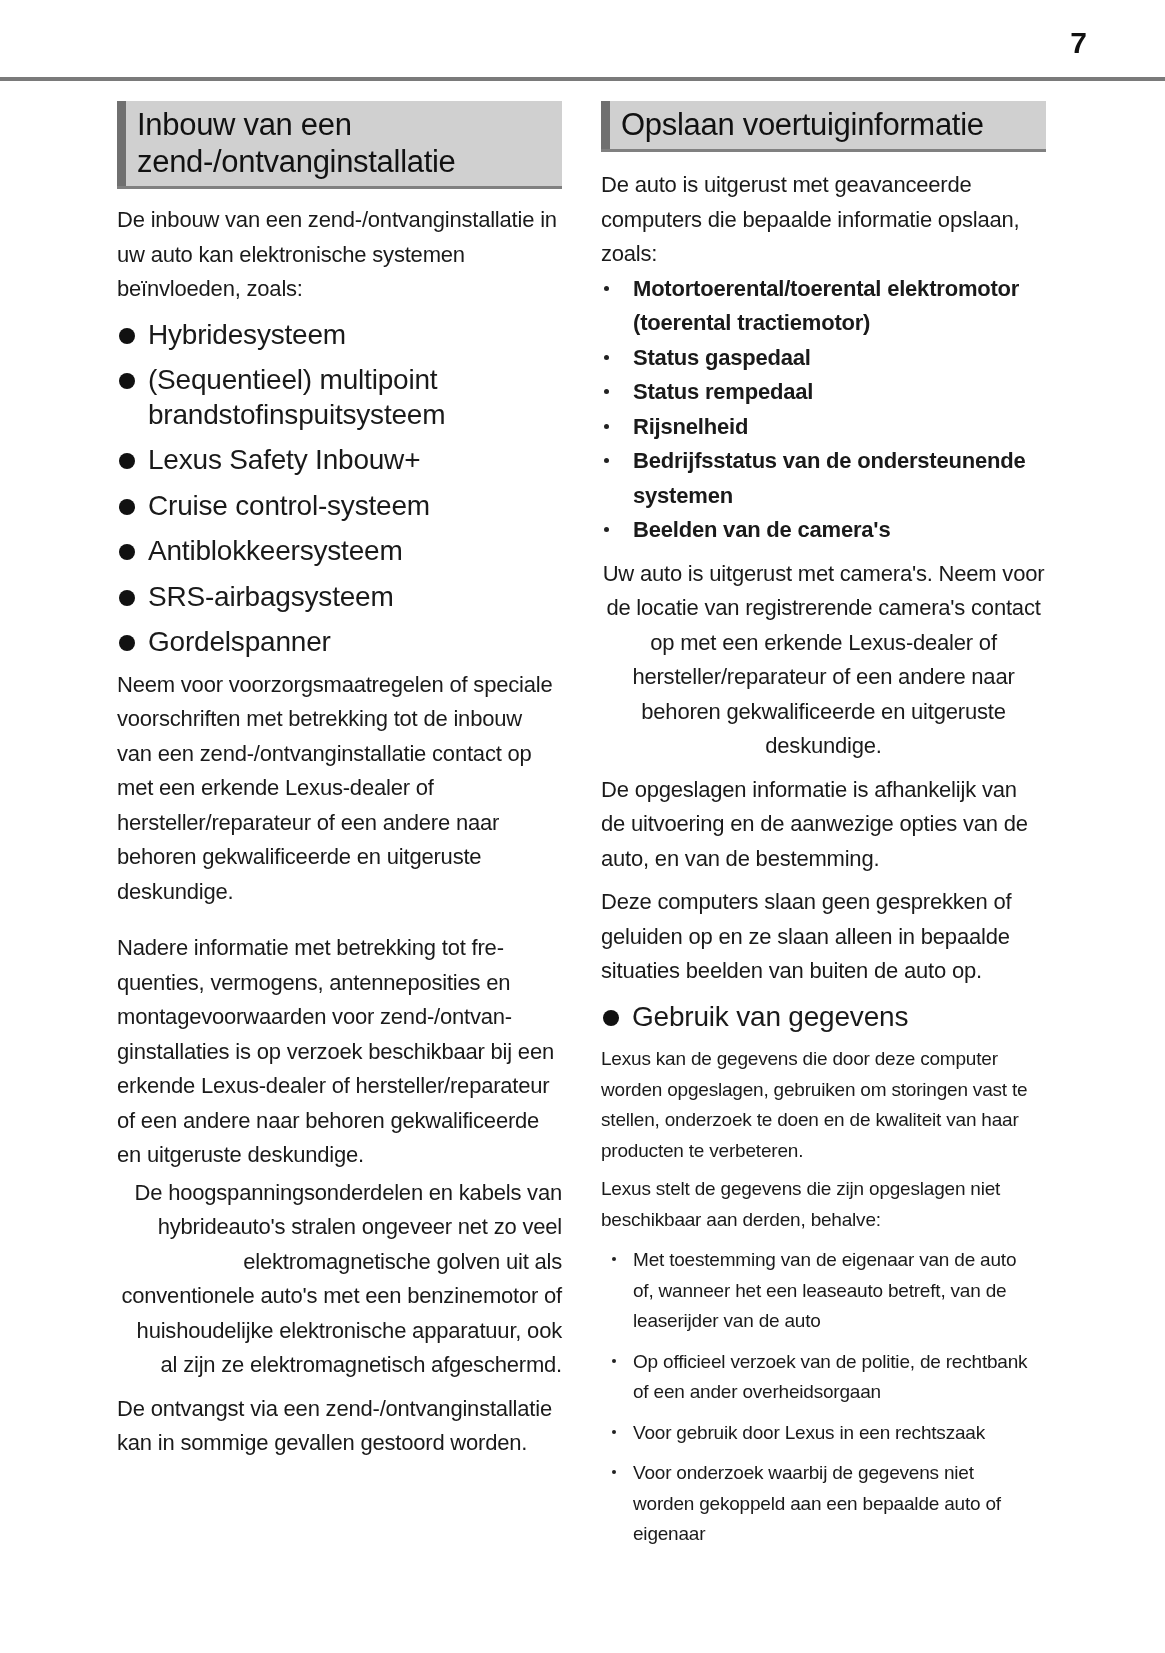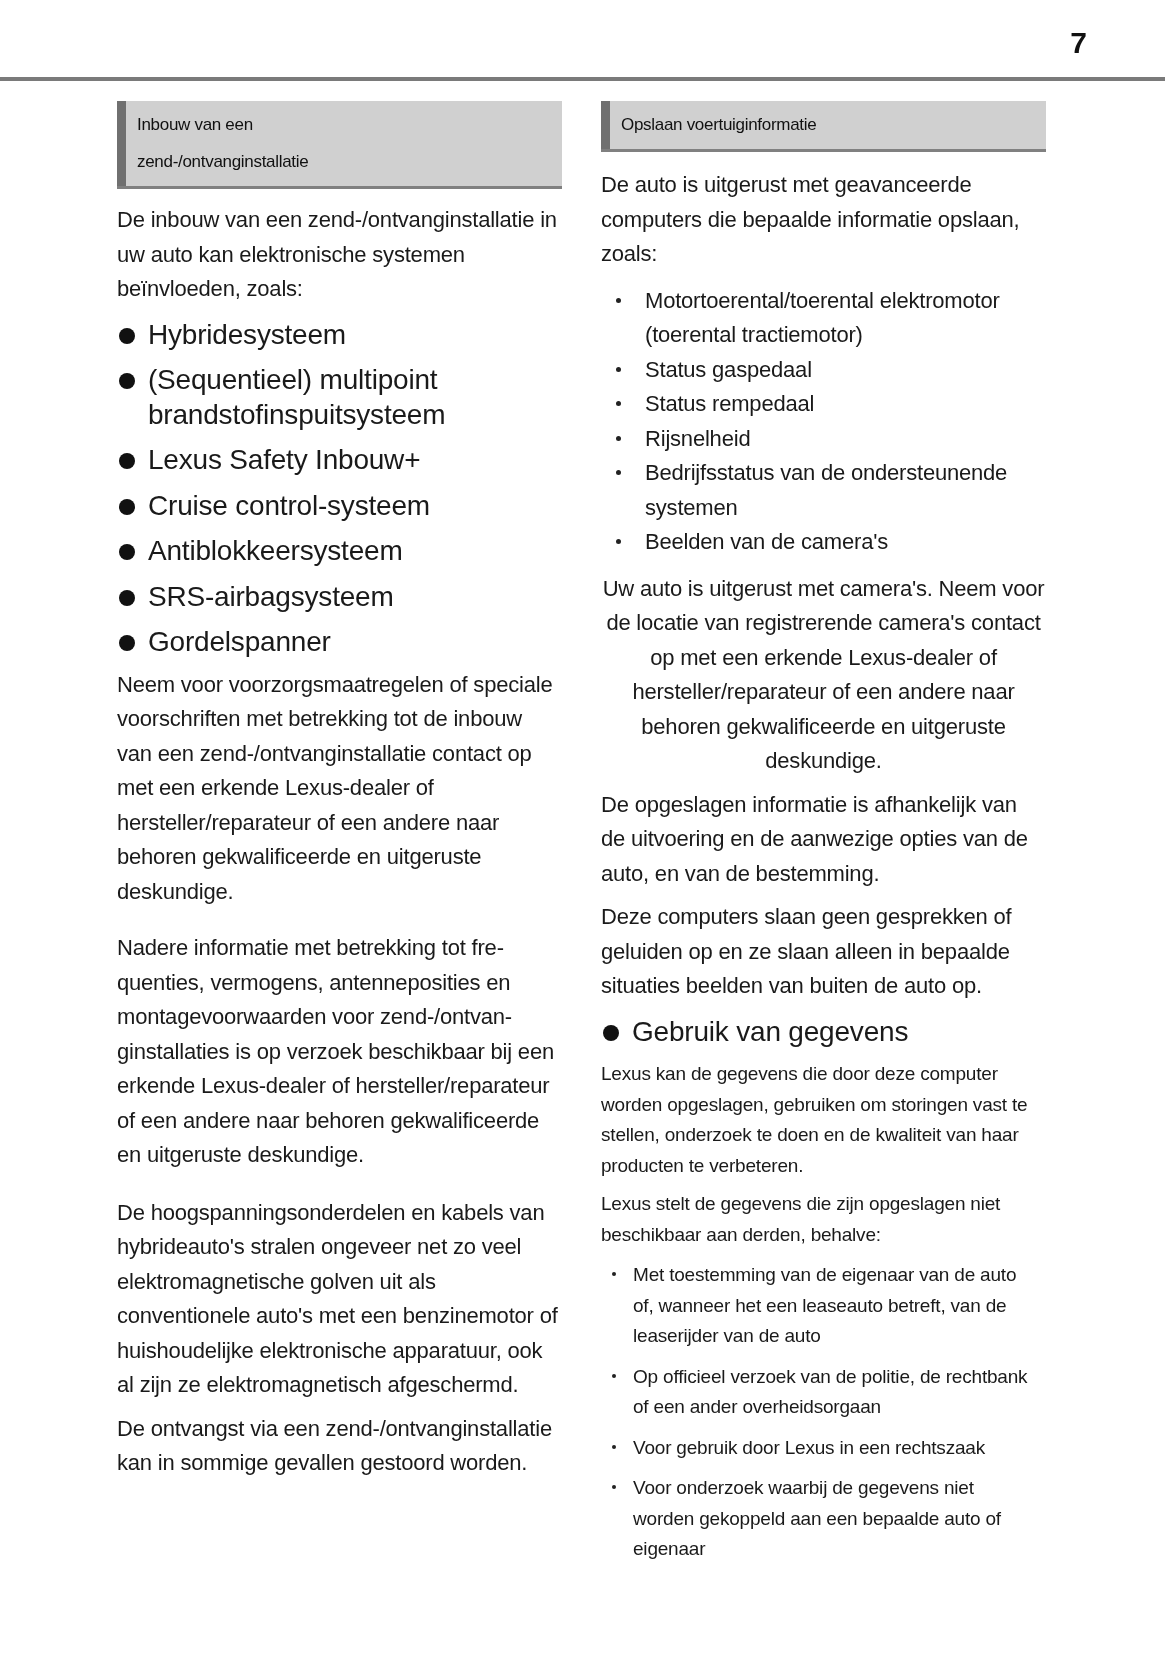--- a/index.html
+++ b/index.html
@@ -38,21 +38,21 @@
     width: 445px;
   }
   .col-left { left: 117px; }
   .col-right { left: 601px; }
 
   .section-heading {
     position: relative;
     background: #d0d0d0;
     border-bottom: 3px solid #808080;
     padding: 5px 10px 6px 20px;
-    font-size: 17px;
+    font-size: 31px;
     line-height: 37px;
     color: #111;
     letter-spacing: -0.3px;
   }
   .section-heading::before {
     content: "";
     position: absolute;
     left: 0;
     top: 0;
     bottom: 0;
@@ -90,22 +90,23 @@
     left: 2px;
     top: 10px;
     width: 16px;
     height: 16px;
     border-radius: 50%;
     background: #111;
   }
 
   .small-dot-list {
     list-style: none;
-    margin: 12px;
-    padding: 0;
+    margin: 0;
+    padding: 0;
+    font-weight: bold;
   }
   .small-dot-list li {
     position: relative;
     padding-left: 32px;
     font-size: 22px;
     line-height: 34.5px;
     letter-spacing: -0.2px;
   }
   .small-dot-list li .bullet {
     position: absolute;
@@ -159,21 +160,21 @@
     <li><span class="bullet"></span><span>(Sequentieel) multipoint brandstofin­spuitsysteem</span></li>
     <li><span class="bullet"></span><span>Lexus Safety Inbouw+</span></li>
     <li><span class="bullet"></span><span>Cruise control-systeem</span></li>
     <li><span class="bullet"></span><span>Antiblokkeersysteem</span></li>
     <li><span class="bullet"></span><span>SRS-airbagsysteem</span></li>
     <li><span class="bullet"></span><span>Gordelspanner</span></li>
   </ul>
 
   <p style="margin-top:8px;">Neem voor voorzorgsmaatregelen of spe­ciale voorschriften met betrekking tot de inbouw van een zend-/ontvanginstallatie contact op met een erkende Lexus-dealer of hersteller/reparateur of een andere naar behoren gekwalificeerde en uitgeruste deskundige.</p>
   <p style="margin-top:22px;">Nadere informatie met betrekking tot fre­quenties, vermogens, antenneposities en montagevoorwaarden voor zend-/ontvan­ginstallaties is op verzoek beschikbaar bij een erkende Lexus-dealer of herstel­ler/reparateur of een andere naar behoren gekwalificeerde en uitgeruste deskundige.</p>
-  <p style="margin-top:23px;">De hoogspanningsonderdelen en kabels van hybrideauto's stralen ongeveer net zo veel elektromagnetische golven uit als conventionele auto's met een benzinemo­tor of huishoudelijke elektronische appara­tuur, ook al zijn ze elektromagnetisch afgeschermd.</p>
+  <p style="margin-top:3px;text-align:right;">De hoogspanningsonderdelen en kabels van hybrideauto's stralen ongeveer net zo veel elektromagnetische golven uit als conventionele auto's met een benzinemo­tor of huishoudelijke elektronische appara­tuur, ook al zijn ze elektromagnetisch afgeschermd.</p>
   <p style="margin-top:9px;">De ontvangst via een zend-/ontvanginstal­latie kan in sommige gevallen gestoord worden.</p>
 </div>
 
 <div class="column col-right">
   <div class="section-heading">
     <span class="line">Opslaan voertuiginformatie</span>
   </div>
 
   <p style="margin-top:16px;">De auto is uitgerust met geavanceerde computers die bepaalde informatie opslaan, zoals:</p>
 

